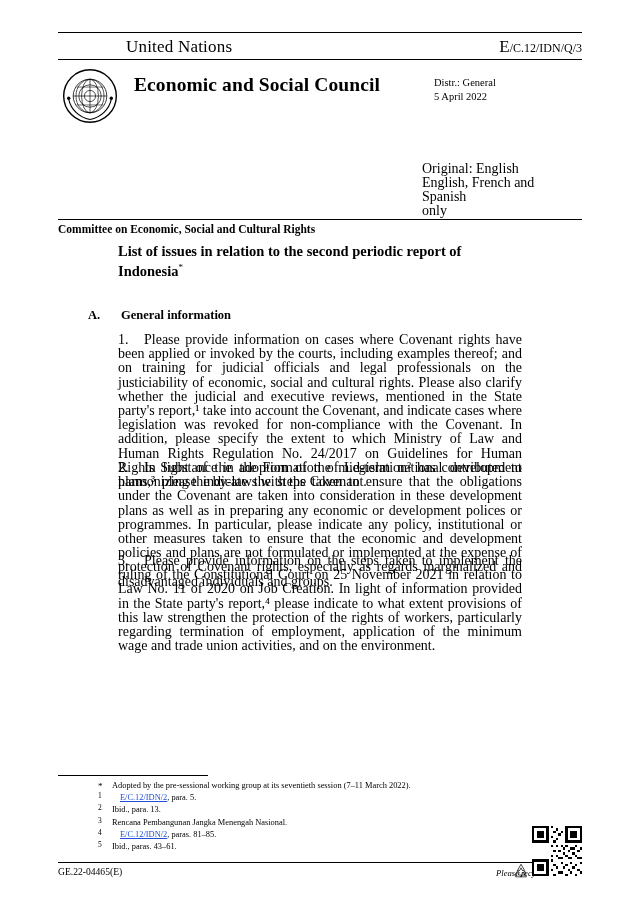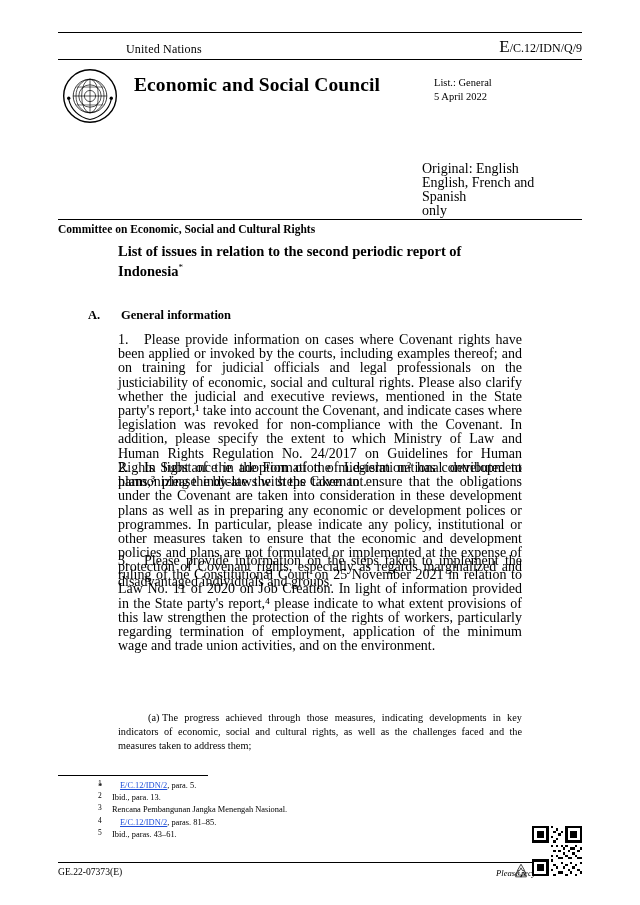--- a/index.html
+++ b/index.html
@@ -36,21 +36,21 @@
     height: 0;
   }
   .mast-row1 {
     display: flex;
     align-items: flex-end;
     justify-content: space-between;
     height: 22px;
     padding-top: 2px;
   }
   .un-name {
-    font-size: 12px;
+    font-size: 17px;
     letter-spacing: .2px;
     padding-left: 68px;
   }
   .symbol {
     font-size: 12px;
     white-space: nowrap;
   }
   .symbol .big {
     font-size: 17px;
   }
@@ -245,21 +245,21 @@
 </style>
 </head>
 <body>
 
 <div class="page">
 
   <div class="masthead">
     <div class="mast-rule-top"></div>
     <div class="mast-row1">
       <div class="un-name">United Nations</div>
-      <div class="symbol"><span class="big">E</span><span>/C.12/IDN/Q/9</span></div>
+      <div class="symbol"><span class="big">E</span><span>/C.12/IDN/Q/3</span></div>
     </div>
     <div class="mast-rule-mid"></div>
 
     <div class="mast-body">
 
       <svg class="emblem" viewBox="0 0 100 100">
         <circle cx="50" cy="50" r="47" fill="none" stroke="#000" stroke-width="2.5"></circle>
         <circle cx="50" cy="50" r="30" fill="none" stroke="#000" stroke-width="1.4"></circle>
         <circle cx="50" cy="50" r="20" fill="none" stroke="#000" stroke-width="1.2"></circle>
         <circle cx="50" cy="50" r="10" fill="none" stroke="#000" stroke-width="1.2"></circle>
@@ -275,21 +275,21 @@
         </g>
         <g fill="#000">
           <circle cx="12" cy="54" r="3"></circle>
           <circle cx="88" cy="54" r="3"></circle>
         </g>
       </svg>
 
       <div class="council-title">Economic and Social Council</div>
 
       <div class="distr-block">
-        <div>List.: General</div>
+        <div>Distr.: General</div>
         <div>5 April 2022</div>
       </div>
 
       <div class="orig-block">
         <div>Original: English</div>
         <div>English, French and Spanish</div>
         <div>only</div>
       </div>
     </div>
   </div>
@@ -310,48 +310,45 @@
 
   <div class="para" style="top:461px;">
     <span class="num">2.</span><span>In light of the adoption of the mid-term national development plans,³ please indicate the steps taken to ensure that the obligations under the Covenant are taken into consideration in these development plans as well as in preparing any economic or development polices or programmes. In particular, please indicate any policy, institutional or other measures taken to ensure that the economic and development policies and plans are not formulated or implemented at the expense of protection of Covenant rights, especially as regards marginalized and disadvantaged individuals and groups.</span>
   </div>
 
   <div class="para" style="top:554px;">
     <span class="num">3.</span><span>Please provide information on the steps taken to implement the ruling of the Constitutional Court on 25 November 2021 in relation to Law No. 11 of 2020 on Job Creation. In light of information provided in the State party's report,⁴ please indicate to what extent provisions of this law strengthen the protection of the rights of workers, particularly regarding termination of employment, application of the minimum wage and trade union activities, and on the environment.</span>
   </div>
 
 
-  <div class="sub-para" style="top:711px;">
-    <span class="lbl">(a)</span><span>The progress achieved through those measures, indicating developments in key indicators of economic, social and cultural rights, as well as the challenges faced and the measures taken to address them;</span>
-  </div>
 
   <div class="fn-rule"></div>
   <div class="footnotes">
     <div class="fn">
-      <span class="mk star">*</span>
+      <span class="mk star">*</span><span>Adopted by the pre-sessional working group at its seventieth session (7–11 March 2022).</span>
     </div>
     <div class="fn">
       <span class="mk">1</span><span class="link">E/C.12/IDN/2</span><span>, para. 5.</span>
     </div>
     <div class="fn">
       <span class="mk">2</span><span>Ibid., para. 13.</span>
     </div>
     <div class="fn">
       <span class="mk">3</span><span>Rencana Pembangunan Jangka Menengah Nasional.</span>
     </div>
     <div class="fn">
       <span class="mk">4</span><span class="link">E/C.12/IDN/2</span><span>, paras. 81–85.</span>
     </div>
     <div class="fn">
       <span class="mk">5</span><span>Ibid., paras. 43–61.</span>
     </div>
   </div>
 
   <div class="foot-rule"></div>
-  <div class="job-no">GE.22-07373(E)</div>
+  <div class="job-no">GE.22-04465(E)</div>
   <div class="recycle">Please recycle</div>
   <svg class="recycle-mark" viewBox="0 0 40 40">
     <g fill="none" stroke="#000" stroke-width="1.6">
       <path d="M20 5 L28 19 L23 19 L20 13 L17 19 L12 19 Z"></path>
       <path d="M8 33 L12 20 L16 23 L14 29 L21 29 L21 33 Z"></path>
       <path d="M32 33 L19 33 L22 29 L28 29 L25 23 L29 21 Z"></path>
     </g>
   </svg>
 
   <svg class="qr" viewBox="0 0 21 21" shape-rendering="crispEdges">

